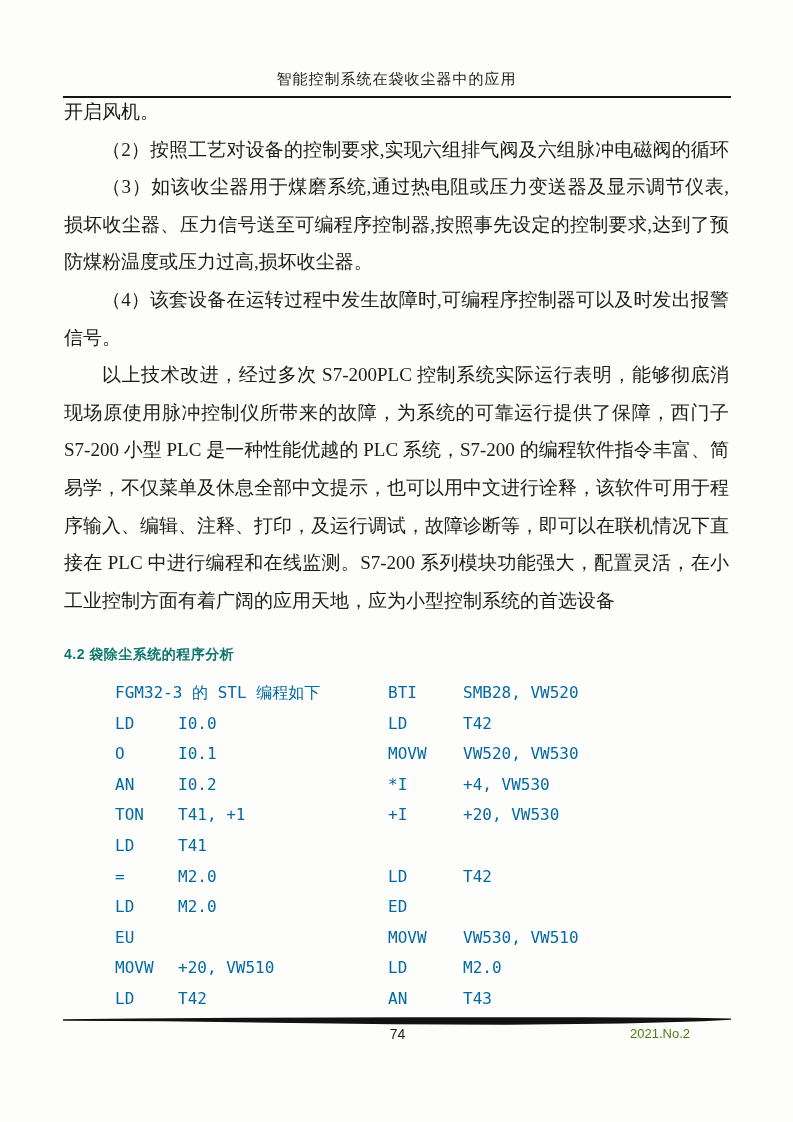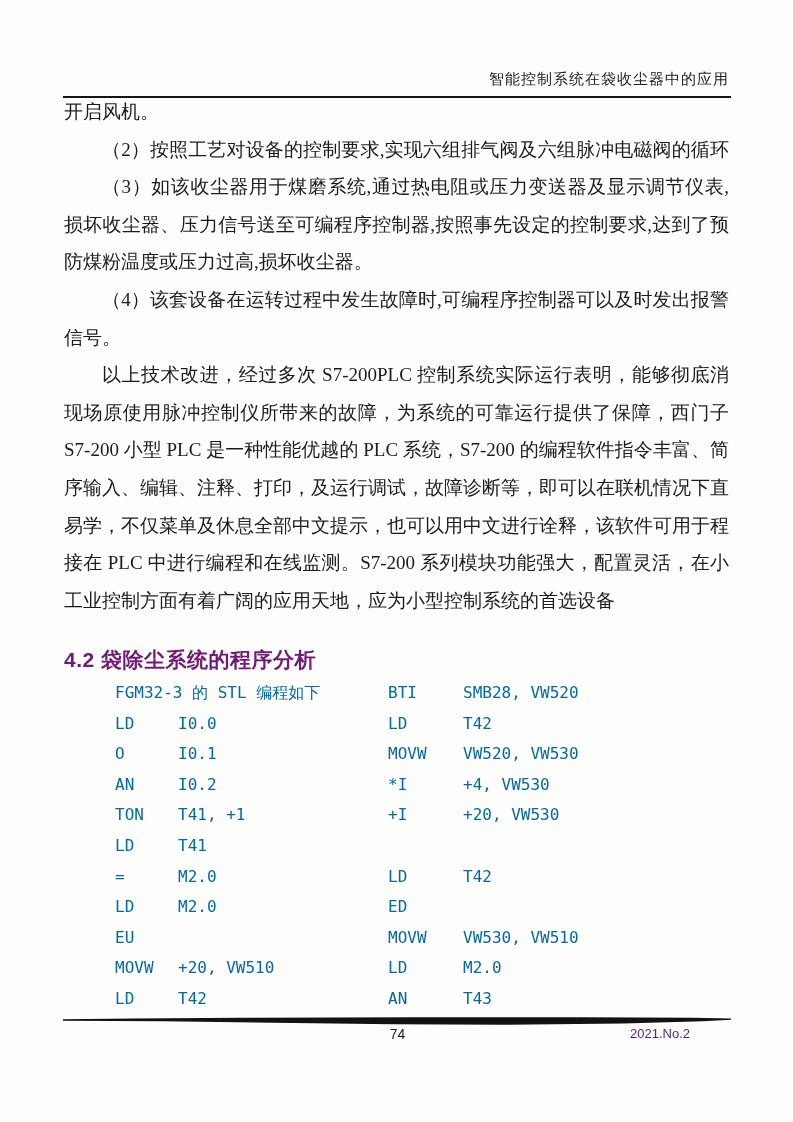--- a/index.html
+++ b/index.html
@@ -9,21 +9,21 @@
     width:793px; height:1122px;
     background:#fdfdfc;
     color:#1b1b1b;
     font-family:"Liberation Serif","DejaVu Serif",serif;
     overflow:hidden;
   }
 
   
   .header-title {
     position:absolute; top:70px; left:64px; width:665px;
-    text-align:right; font-size:15px; letter-spacing:1px;
+    text-align:center; font-size:15px; letter-spacing:1px;
     color:#222;
   }
   .header-rule {
     position:absolute; top:96px; left:63px; width:668px; height:2px;
     background:#141414;
   }
 
   
   .body-text { position:absolute; top:93px; left:64px; width:665px; }
   .bline {
@@ -35,21 +35,21 @@
     white-space:normal;
     text-align:justify;
     text-align-last:justify;
   }
   .bline.indent { padding-left:38px; }
 
   
   .section-heading {
     position:absolute; top:646px; left:64px;
     font-family:"Liberation Sans","DejaVu Sans",sans-serif;
-    font-weight:bold; font-size:21px; color:#701a75;
+    font-weight:bold; font-size:14px; color:#0f766e;
     letter-spacing:0.5px;
   }
 
   
   .stl {
     position:absolute; top:678px; left:64px; width:667px;
     font-family:"DejaVu Sans Mono","Liberation Mono",monospace;
     font-size:16px; color:#0369a1;
   }
   .srow { position:relative; height:30.6px; line-height:30.6px; white-space:nowrap; }
@@ -62,21 +62,21 @@
   .footer-rule { position:absolute; top:1016px; left:63px; }
   .page-number {
     position:absolute; top:1026px; left:64px; width:667px;
     text-align:center;
     font-family:"Liberation Sans","DejaVu Sans",sans-serif;
     font-size:14px; color:#1b1b1b;
   }
   .issue {
     position:absolute; top:1026px; right:103px;
     font-family:"Liberation Sans","DejaVu Sans",sans-serif;
-    font-size:13px; color:#4c1d95;
+    font-size:13px; color:#4d7c0f;
   }
 </style>
 </head>
 <body>
 
 <div class="page">
 
   <div class="header-title">智能控制系统在袋收尘器中的应用</div>
   <div class="header-rule"></div>
 
@@ -84,22 +84,22 @@
     <div class="bline">开启风机。</div>
     <div class="bline indent j">（2）按照工艺对设备的控制要求,实现六组排气阀及六组脉冲电磁阀的循环</div>
     <div class="bline indent j">（3）如该收尘器用于煤磨系统,通过热电阻或压力变送器及显示调节仪表,</div>
     <div class="bline j">损坏收尘器、压力信号送至可编程序控制器,按照事先设定的控制要求,达到了预</div>
     <div class="bline">防煤粉温度或压力过高,损坏收尘器。</div>
     <div class="bline indent j">（4）该套设备在运转过程中发生故障时,可编程序控制器可以及时发出报警</div>
     <div class="bline">信号。</div>
     <div class="bline indent j">以上技术改进，经过多次 S7-200PLC 控制系统实际运行表明，能够彻底消除</div>
     <div class="bline j">现场原使用脉冲控制仪所带来的故障，为系统的可靠运行提供了保障，西门子</div>
     <div class="bline j">S7-200 小型 PLC 是一种性能优越的 PLC 系统，S7-200 的编程软件指令丰富、简单</div>
+    <div class="bline j">易学，不仅菜单及休息全部中文提示，也可以用中文进行诠释，该软件可用于程</div>
     <div class="bline j">序输入、编辑、注释、打印，及运行调试，故障诊断等，即可以在联机情况下直</div>
-    <div class="bline j">易学，不仅菜单及休息全部中文提示，也可以用中文进行诠释，该软件可用于程</div>
     <div class="bline j">接在 PLC 中进行编程和在线监测。S7-200 系列模块功能强大，配置灵活，在小型</div>
     <div class="bline">工业控制方面有着广阔的应用天地，应为小型控制系统的首选设备</div>
   </div>
 
   <div class="section-heading">4.2 袋除尘系统的程序分析</div>
 
   <div class="stl">
     <div class="srow">
       <span class="lop">FGM32-3 的 STL 编程如下</span>
       <span class="larg"></span>

